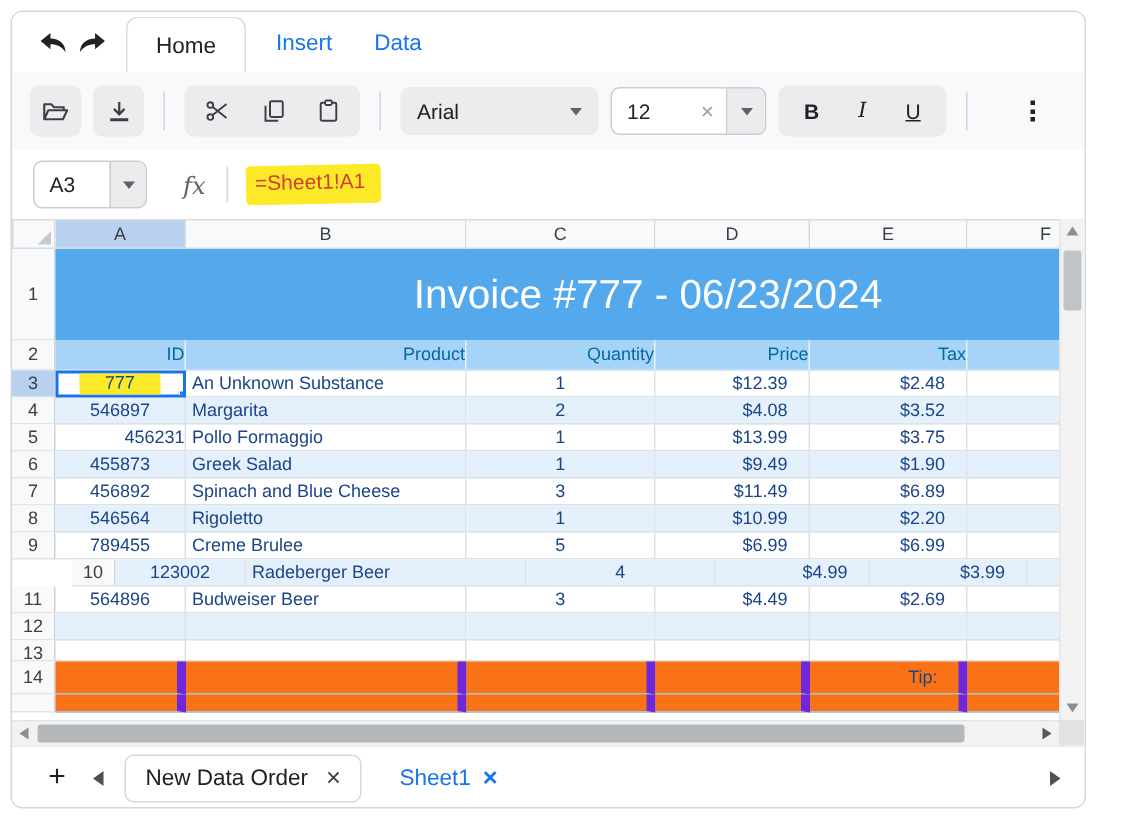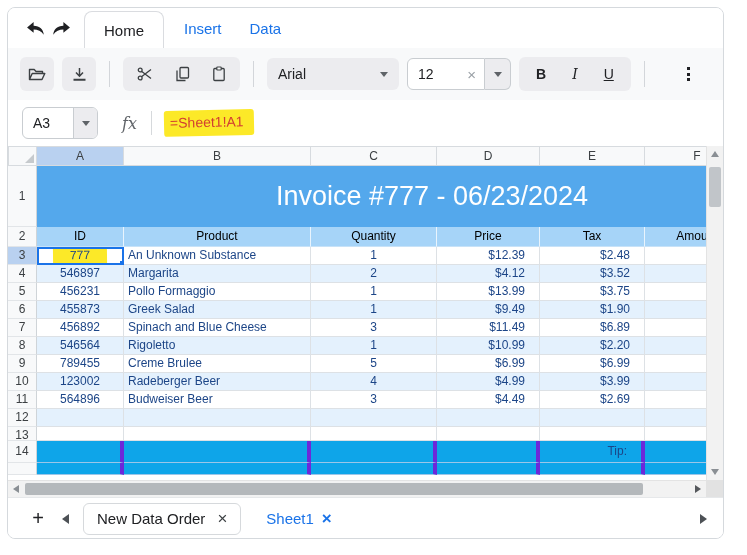--- a/index.html
+++ b/index.html
@@ -69,24 +69,24 @@
   .colhdr.sel { background:#b9d1f0; }
   .rowhdr { width:29px; background:#f8f9fa; border-right:1px solid #cfd4d8; border-bottom:1px solid #e2e5e8;
             font-size:12px; color:#3c4043; text-align:center; flex:none; }
   .rowhdr.sel { background:#b9d1f0; }
   .cell { font-size:12px; color:#1c4587; border-right:1px solid #dde1e5; border-bottom:1px solid #dde1e5;
           white-space:nowrap; overflow:hidden; flex:none; line-height:17px; }
   .cell.l { text-align:left; padding-left:4px; }
   .cell.c { text-align:center; }
   .cell.r { text-align:right; padding-right:14px; }
   .cell.band { background:#e4f1fd; }
-  .cell.blue { background:#0ea5e9; border-right:4px solid #6d28d9; border-bottom:1px solid #9cc6e8; }
+  .cell.blue { background:#f97316; border-right:6px solid #6d28d9; border-bottom:1px solid #9cc6e8; }
   .titlecell { width:790px; background:#54a8ec; color:#fff; font-size:27px; text-align:center;
                line-height:60px; flex:none; white-space:nowrap; }
-  .hdrcell { background:#a6d4f8; color:#000000; font-size:12px; text-align:center; line-height:19px;
+  .hdrcell { background:#a6d4f8; color:#0369a1; font-size:12px; text-align:right; line-height:19px;
              border-right:1px solid #e9f4fd; border-bottom:1px solid #c7e2f8; flex:none;
              white-space:nowrap; overflow:hidden; }
   .selcell { position:relative; border:2px solid #1a73e8 !important; background:#fff; line-height:13px;
              display:flex; align-items:center; justify-content:center; z-index:2; }
   .hl { background:#fce928; padding:1px 17px 2px 17px; transform:rotate(-0.8deg); border-radius:2px; }
   .fillhandle { position:absolute; right:-3px; bottom:-3px; width:6px; height:6px; background:#1a73e8;
                 border:1px solid #fff; z-index:3; }
 
   
   .vscroll { position:absolute; left:698px; top:138px; width:17px; height:334px; background:#f2f2f2;
@@ -260,27 +260,27 @@
           <div class="cell c" style="width: 126px; line-height: 17px;">1</div>
           <div class="cell r" style="width: 103px; line-height: 17px;">$12.39</div>
           <div class="cell r" style="width: 105px; line-height: 17px;">$2.48</div>
           <div class="cell l" style="width: 105px; line-height: 17px;"></div>
         </div>
         <div class="trow" style="height: 18px;">
           <div class="rowhdr" style="line-height: 17px;">4</div>
           <div class="cell c band" style="width: 87px; line-height: 17px;">546897</div>
           <div class="cell l band" style="width: 187px; line-height: 17px;">Margarita</div>
           <div class="cell c band" style="width: 126px; line-height: 17px;">2</div>
-          <div class="cell r band" style="width: 103px; line-height: 17px;">$4.12</div>
+          <div class="cell r band" style="width: 103px; line-height: 17px;">$4.08</div>
           <div class="cell r band" style="width: 105px; line-height: 17px;">$3.52</div>
           <div class="cell l band" style="width: 105px; line-height: 17px;"></div>
         </div>
         <div class="trow" style="height: 18px;">
           <div class="rowhdr" style="line-height: 17px;">5</div>
-          <div class="cell c" style="width: 87px; line-height: 17px;">456231</div>
+          <div class="cell c" style="width: 87px; line-height: 17px; text-align: right;">456231</div>
           <div class="cell l" style="width: 187px; line-height: 17px;">Pollo Formaggio</div>
           <div class="cell c" style="width: 126px; line-height: 17px;">1</div>
           <div class="cell r" style="width: 103px; line-height: 17px;">$13.99</div>
           <div class="cell r" style="width: 105px; line-height: 17px;">$3.75</div>
           <div class="cell l" style="width: 105px; line-height: 17px;"></div>
         </div>
         <div class="trow" style="height: 18px;">
           <div class="rowhdr" style="line-height: 17px;">6</div>
           <div class="cell c band" style="width: 87px; line-height: 17px;">455873</div>
           <div class="cell l band" style="width: 187px; line-height: 17px;">Greek Salad</div>
@@ -309,21 +309,21 @@
         </div>
         <div class="trow" style="height: 18px;">
           <div class="rowhdr" style="line-height: 17px;">9</div>
           <div class="cell c" style="width: 87px; line-height: 17px;">789455</div>
           <div class="cell l" style="width: 187px; line-height: 17px;">Creme Brulee</div>
           <div class="cell c" style="width: 126px; line-height: 17px;">5</div>
           <div class="cell r" style="width: 103px; line-height: 17px;">$6.99</div>
           <div class="cell r" style="width: 105px; line-height: 17px;">$6.99</div>
           <div class="cell l" style="width: 105px; line-height: 17px;"></div>
         </div>
-        <div class="trow" style="height: 18px;">
+        <div class="trow" style="height: 18px; margin-left: 40px;">
           <div class="rowhdr" style="line-height: 17px;">10</div>
           <div class="cell c band" style="width: 87px; line-height: 17px;">123002</div>
           <div class="cell l band" style="width: 187px; line-height: 17px;">Radeberger Beer</div>
           <div class="cell c band" style="width: 126px; line-height: 17px;">4</div>
           <div class="cell r band" style="width: 103px; line-height: 17px;">$4.99</div>
           <div class="cell r band" style="width: 105px; line-height: 17px;">$3.99</div>
           <div class="cell l band" style="width: 105px; line-height: 17px;"></div>
         </div>
         <div class="trow" style="height: 18px;">
           <div class="rowhdr" style="line-height: 17px;">11</div>

